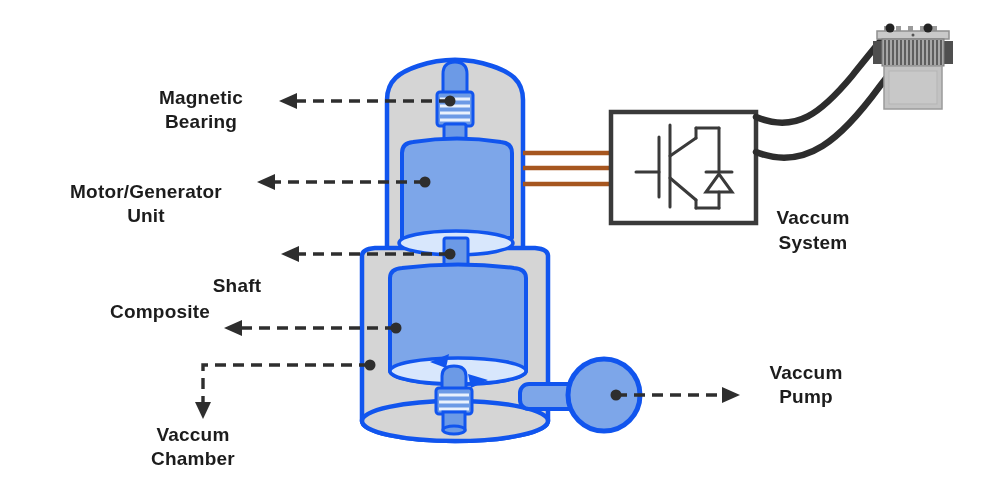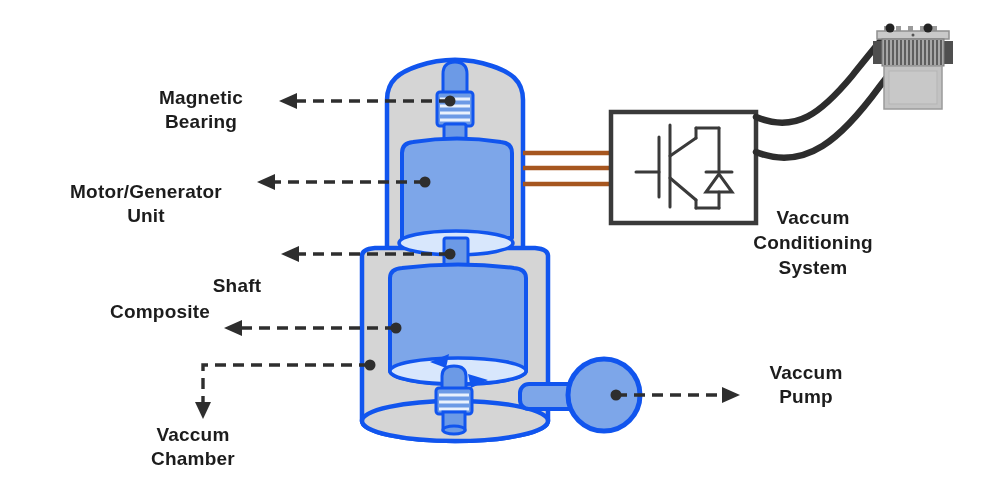--- a/index.html
+++ b/index.html
@@ -184,17 +184,16 @@
     <div>Chamber</div>
   </div>
 
   <div class="lbl" style="left:726px;top:361px;width:160px;">
     <div>Vaccum</div>
     <div>Pump</div>
   </div>
 
   <div class="lbl" style="left:713px;top:205px;width:200px;line-height:25px;">
     <div>Vaccum</div>
-    <div>Conditioning</div>
     <div>System</div>
   </div>
 
 </div>
 
 </body></html>

